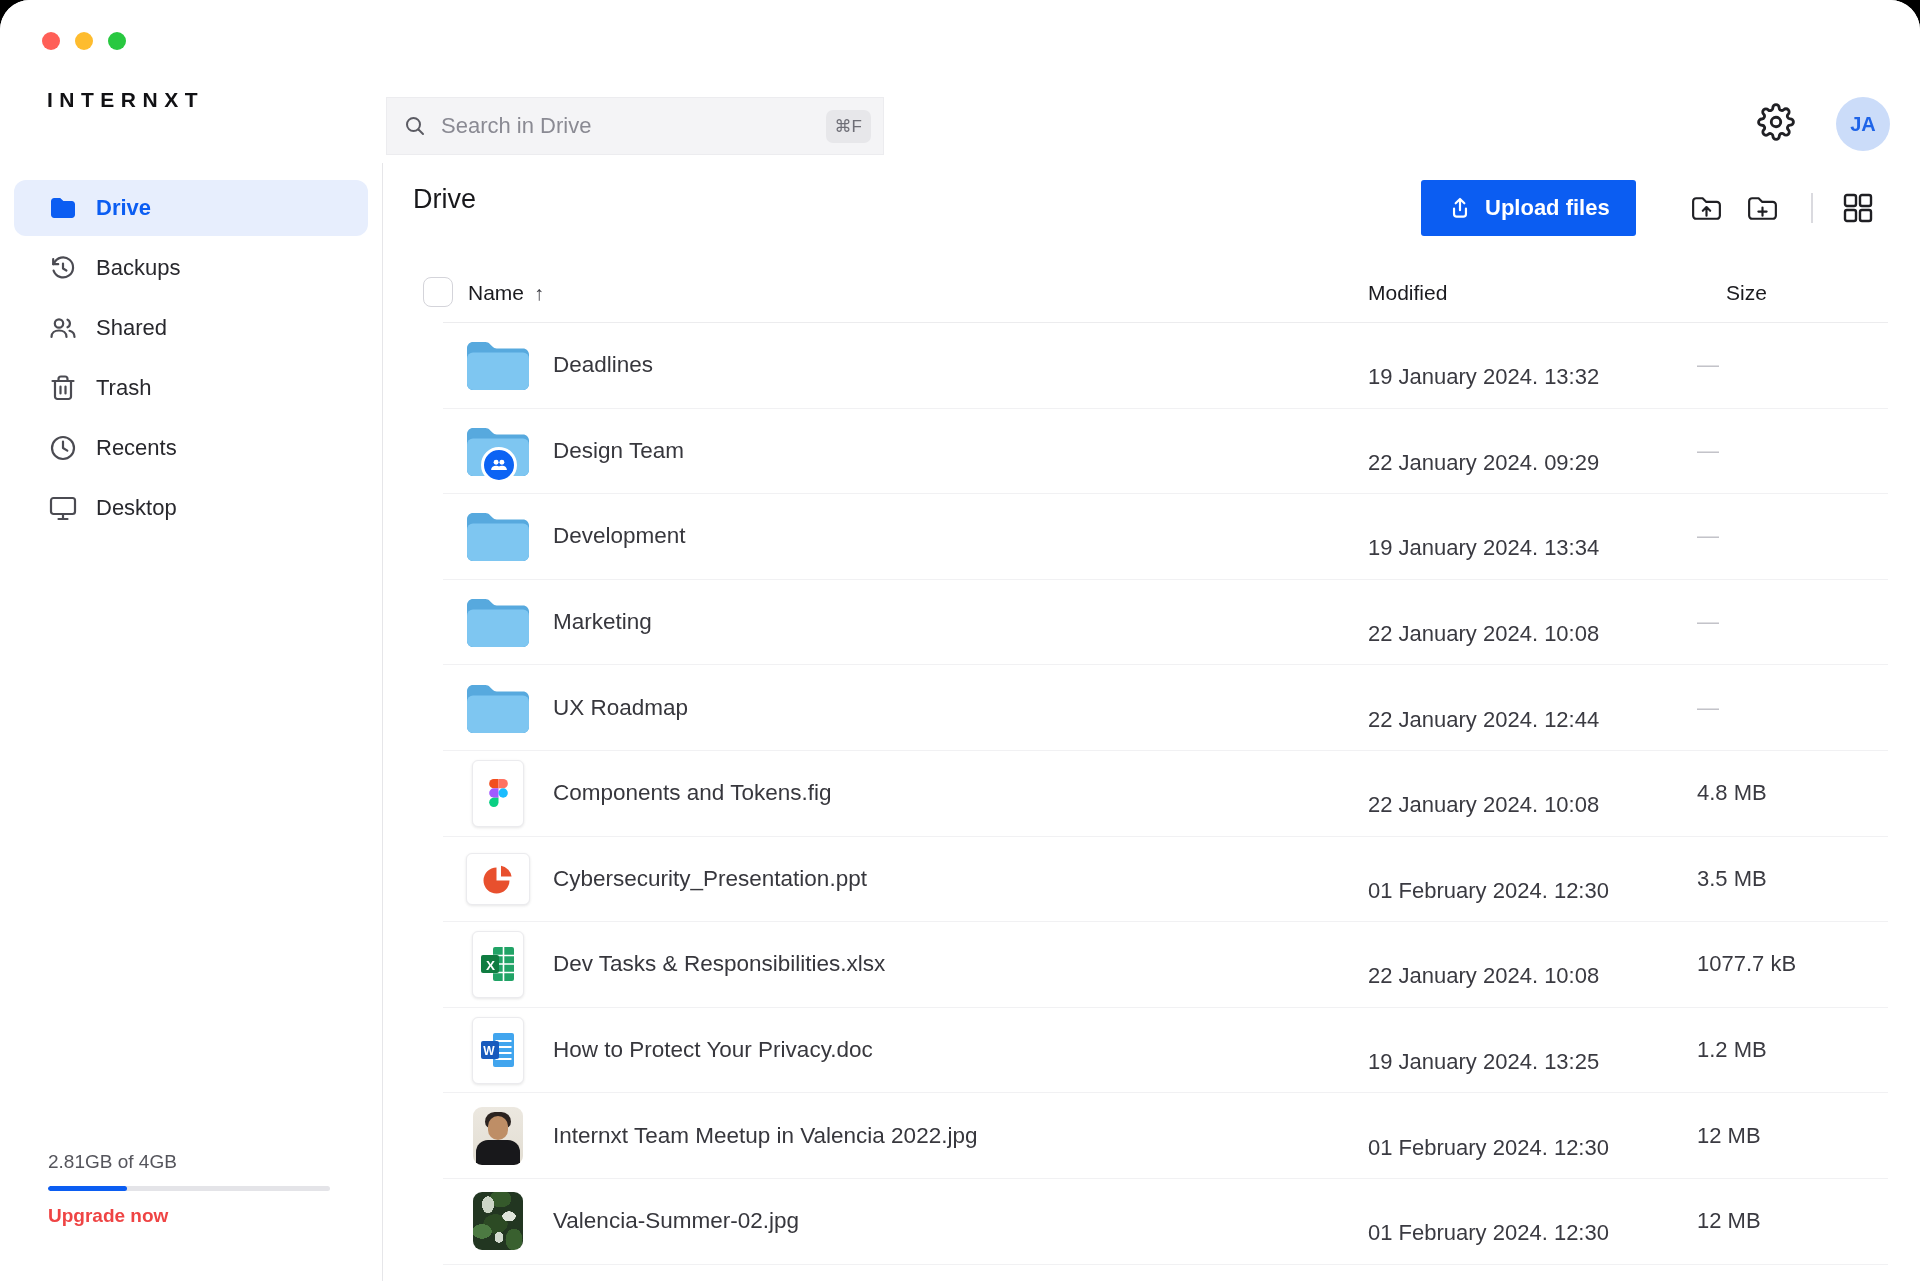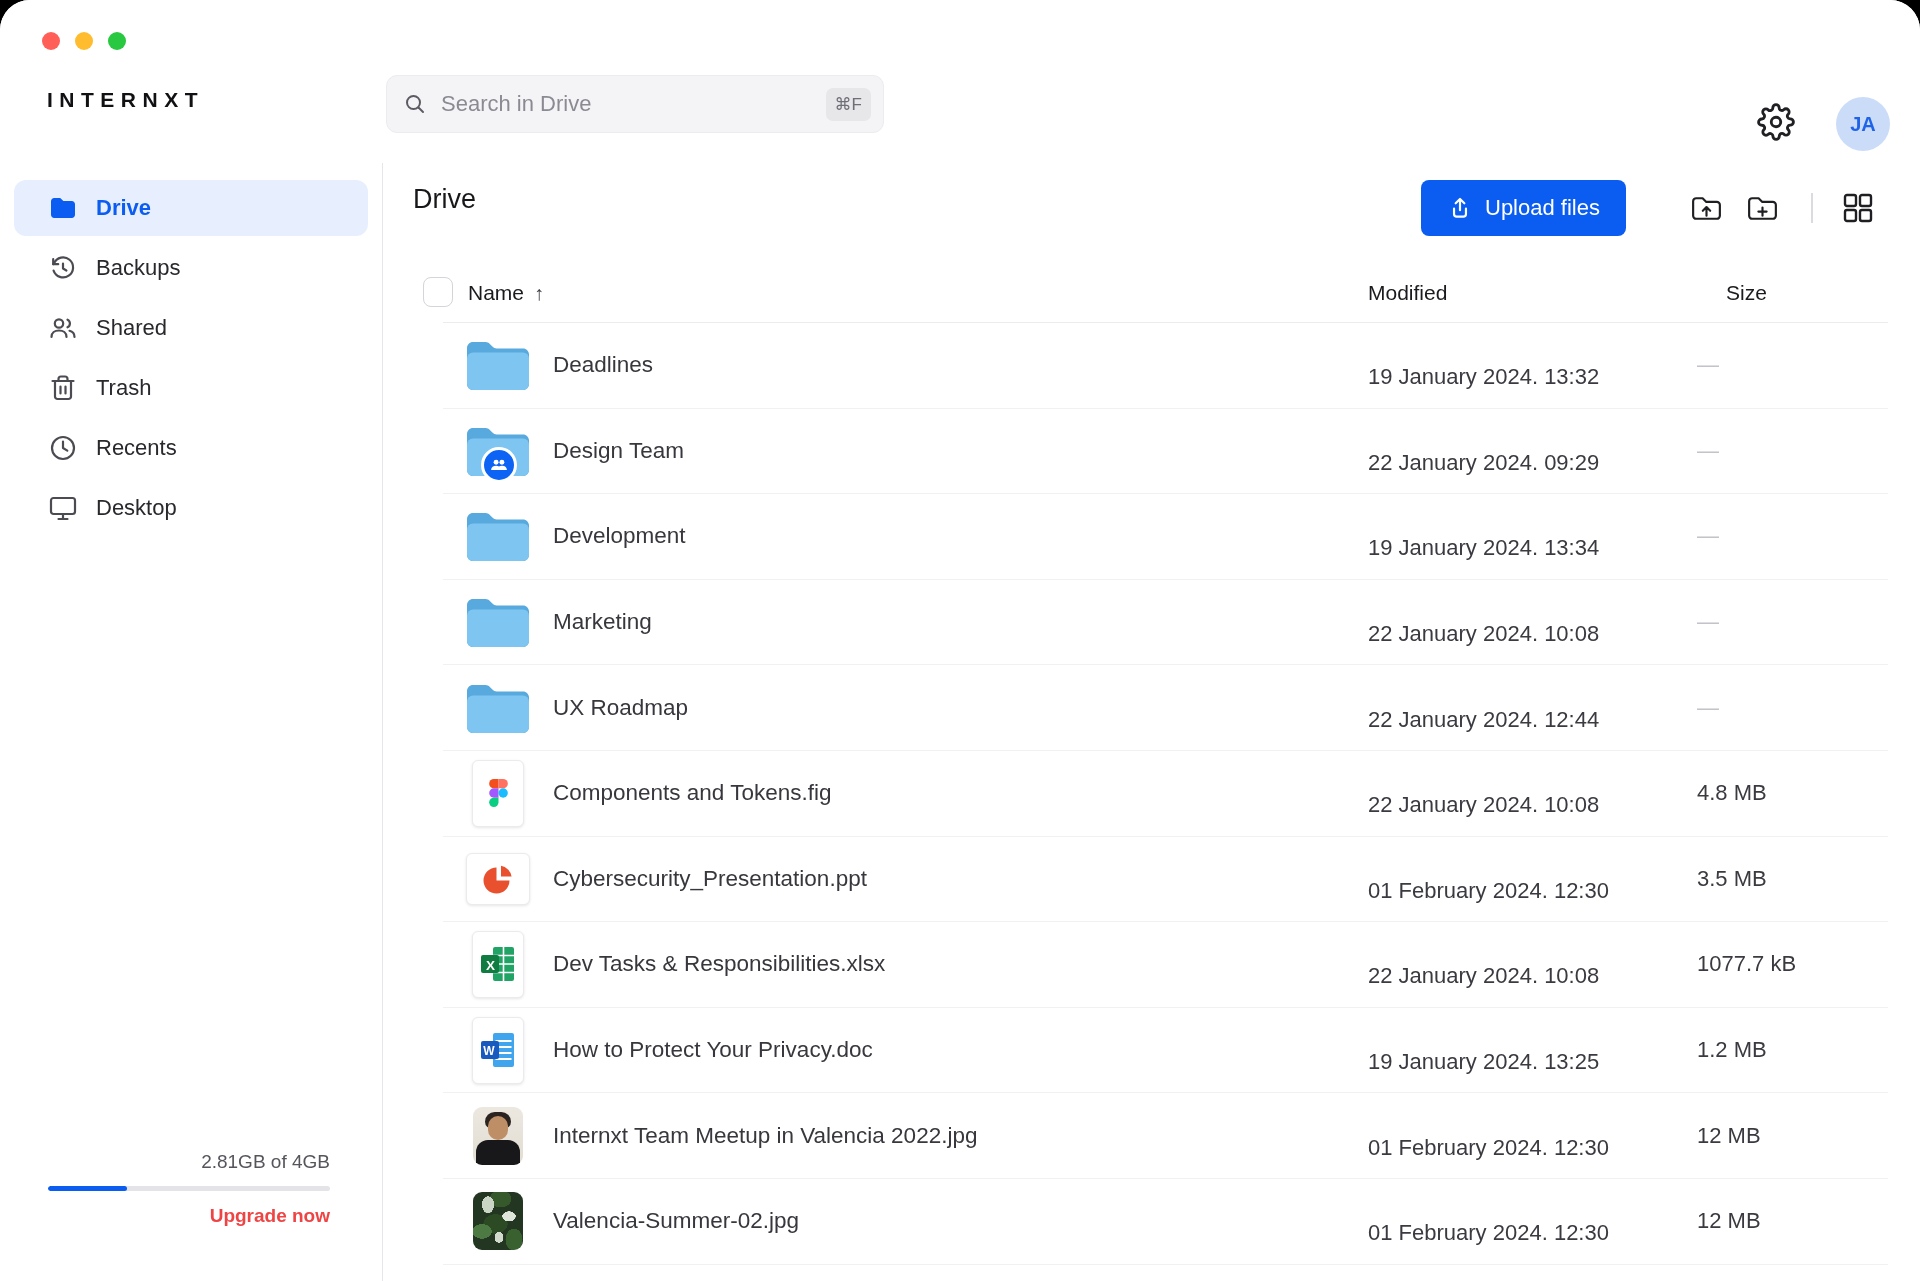--- a/index.html
+++ b/index.html
@@ -5,22 +5,22 @@
   html,body{margin:0;padding:0;background:#000;}
   body{width:1920px;height:1281px;position:relative;font-family:"Liberation Sans",sans-serif;
        -webkit-font-smoothing:antialiased;overflow:hidden;}
   .window{position:absolute;inset:0;background:#fff;border-radius:30px 30px 0 0;overflow:hidden;}
 
   
   .header{position:absolute;left:0;top:0;right:0;height:163px;border-bottom:1px solid #E6E6E9;background:#fff;}
   .traffic{position:absolute;top:32px;left:42px;display:flex;gap:15px;}
   .dot{width:18px;height:18px;border-radius:50%;border:none;padding:0;}
   .logo{position:absolute;left:47px;top:88px;font-size:21px;font-weight:700;letter-spacing:6.5px;color:#111114;}
-  .search{position:absolute;left:386px;top:75px;width:498px;height:58px;background:#F4F4F6;
-          border:1px solid #ECECEF;border-radius:11px;display:flex;align-items:center;
+  .search{position:absolute;left:386px;top:97px;width:498px;height:58px;background:#F4F4F6;
+          border:1px solid #ECECEF;border-radius:0;display:flex;align-items:center;
           padding:0 12px 0 16px;box-sizing:border-box;justify-content:flex-end;}
   .search svg{flex:0 0 auto;}
   .search input{flex:1;border:none;outline:none;background:transparent;font-family:"Liberation Sans",sans-serif;
           font-size:22px;color:#3c3c43;margin-left:12px;min-width:0;}
   .search input::placeholder{color:#8A8A93;}
   .kbd{background:#E7E7EA;color:#6E6E76;font-size:17px;line-height:1;padding:8px 9px;border-radius:7px;}
   .gear-btn{position:absolute;left:1756px;top:103px;width:40px;height:40px;background:none;border:none;
             padding:0;cursor:pointer;}
   .avatar{position:absolute;left:1836px;top:97px;width:54px;height:54px;border-radius:50%;
           background:#CBDCF9;display:flex;align-items:center;justify-content:center;
@@ -28,32 +28,32 @@
 
   
   .sidebar{position:absolute;left:0;top:163px;bottom:0;width:383px;border-right:1px solid #E6E6E9;
            box-sizing:border-box;background:#fff;}
   .nav{padding-top:17px;}
   .nav-item{height:56px;margin:0 14px 4px 14px;border-radius:12px;display:flex;align-items:center;
             padding-left:34px;gap:18px;cursor:pointer;color:#28282D;font-size:22px;}
   .nav-item .nicon{width:30px;height:30px;color:#4B4B52;display:flex;}
   .nav-item.active{background:#E7EEFD;color:#0B5DF2;font-weight:600;}
   .nav-item.active .nicon{color:#0B5DF2;}
-  .storage{position:absolute;left:48px;top:988px;width:282px;text-align:right;}
+  .storage{position:absolute;left:48px;top:988px;width:282px;}
   .storage-usage{font-size:19px;color:#55555C;}
   .storage-bar{margin-top:13px;height:5px;border-radius:3px;background:#E4E4E8;overflow:hidden;}
   .storage-fill{height:100%;border-radius:3px;background:#0B5DF2;width:28%;}
   .upgrade{margin-top:14px;font-size:19px;font-weight:600;color:#ef4444;cursor:pointer;display:inline-block;}
 
   
   .main{position:absolute;left:383px;top:163px;right:0;bottom:0;background:#fff;}
   .page-title{position:absolute;left:30px;top:21px;font-size:27px;font-weight:500;color:#18181B;}
-  .upload-btn{position:absolute;left:1038px;top:17px;height:56px;border:none;border-radius:8px;
+  .upload-btn{position:absolute;left:1038px;top:17px;height:56px;border:none;border-radius:3px;
               background:#0B5DF2;color:#fff;font-family:"Liberation Sans",sans-serif;font-size:22px;
-              font-weight:400;display:flex;align-items:center;gap:12px;padding:0 26px;cursor:pointer;}
+              font-weight:700;display:flex;align-items:center;gap:12px;padding:0 26px;cursor:pointer;}
   .tb-icon{position:absolute;top:25px;width:40px;height:40px;display:flex;align-items:center;
            justify-content:center;background:none;border:none;padding:0;cursor:pointer;color:#1F1F23;}
   .tb-divider{position:absolute;left:1428px;top:30px;width:1.5px;height:30px;background:#DADADF;}
 
   .thead{position:absolute;left:0;top:0;right:0;height:160px;}
   .checkbox{position:absolute;left:40px;top:114px;width:30px;height:30px;border:1.5px solid #D4D4DA;
             border-radius:8px;background:#fff;box-sizing:border-box;cursor:pointer;}
   .col{position:absolute;top:118px;font-size:21px;font-weight:500;color:#1B1B1F;cursor:pointer;}
   .col-name{left:85px;} .col-mod{left:985px;} .col-size{left:1314px;margin-left:29px;}
   .sort{font-size:20px;color:#3F3F46;margin-left:10px;font-weight:400;}

